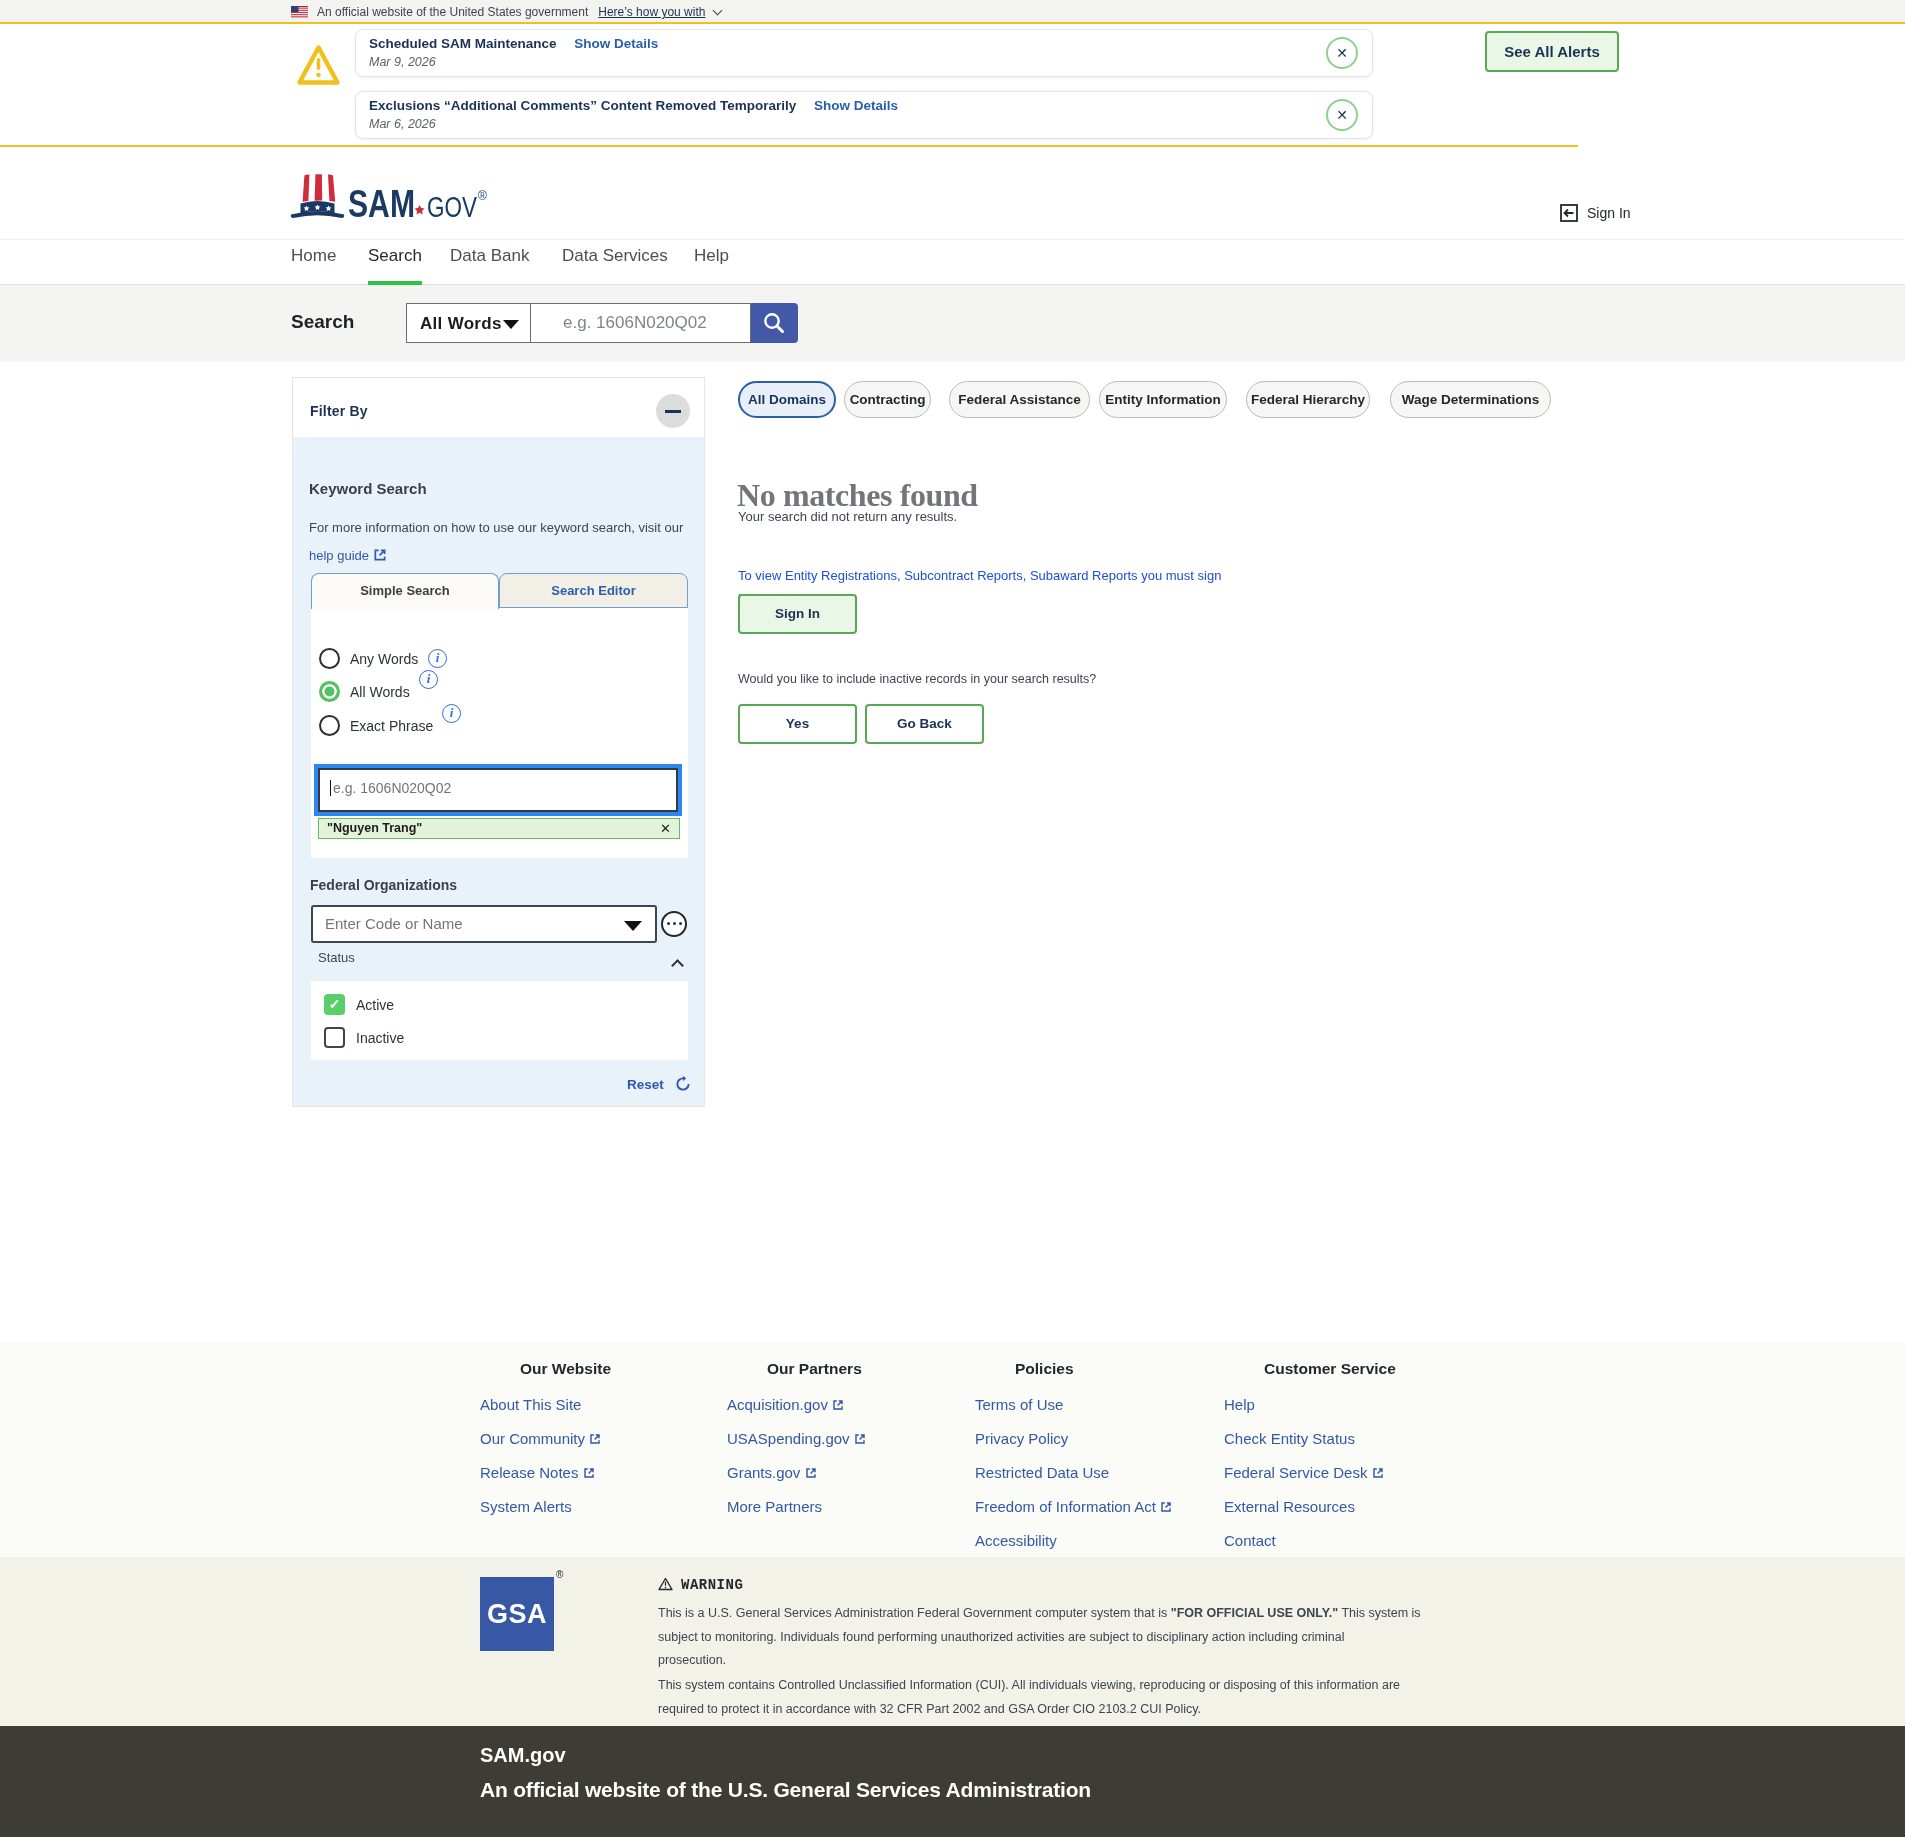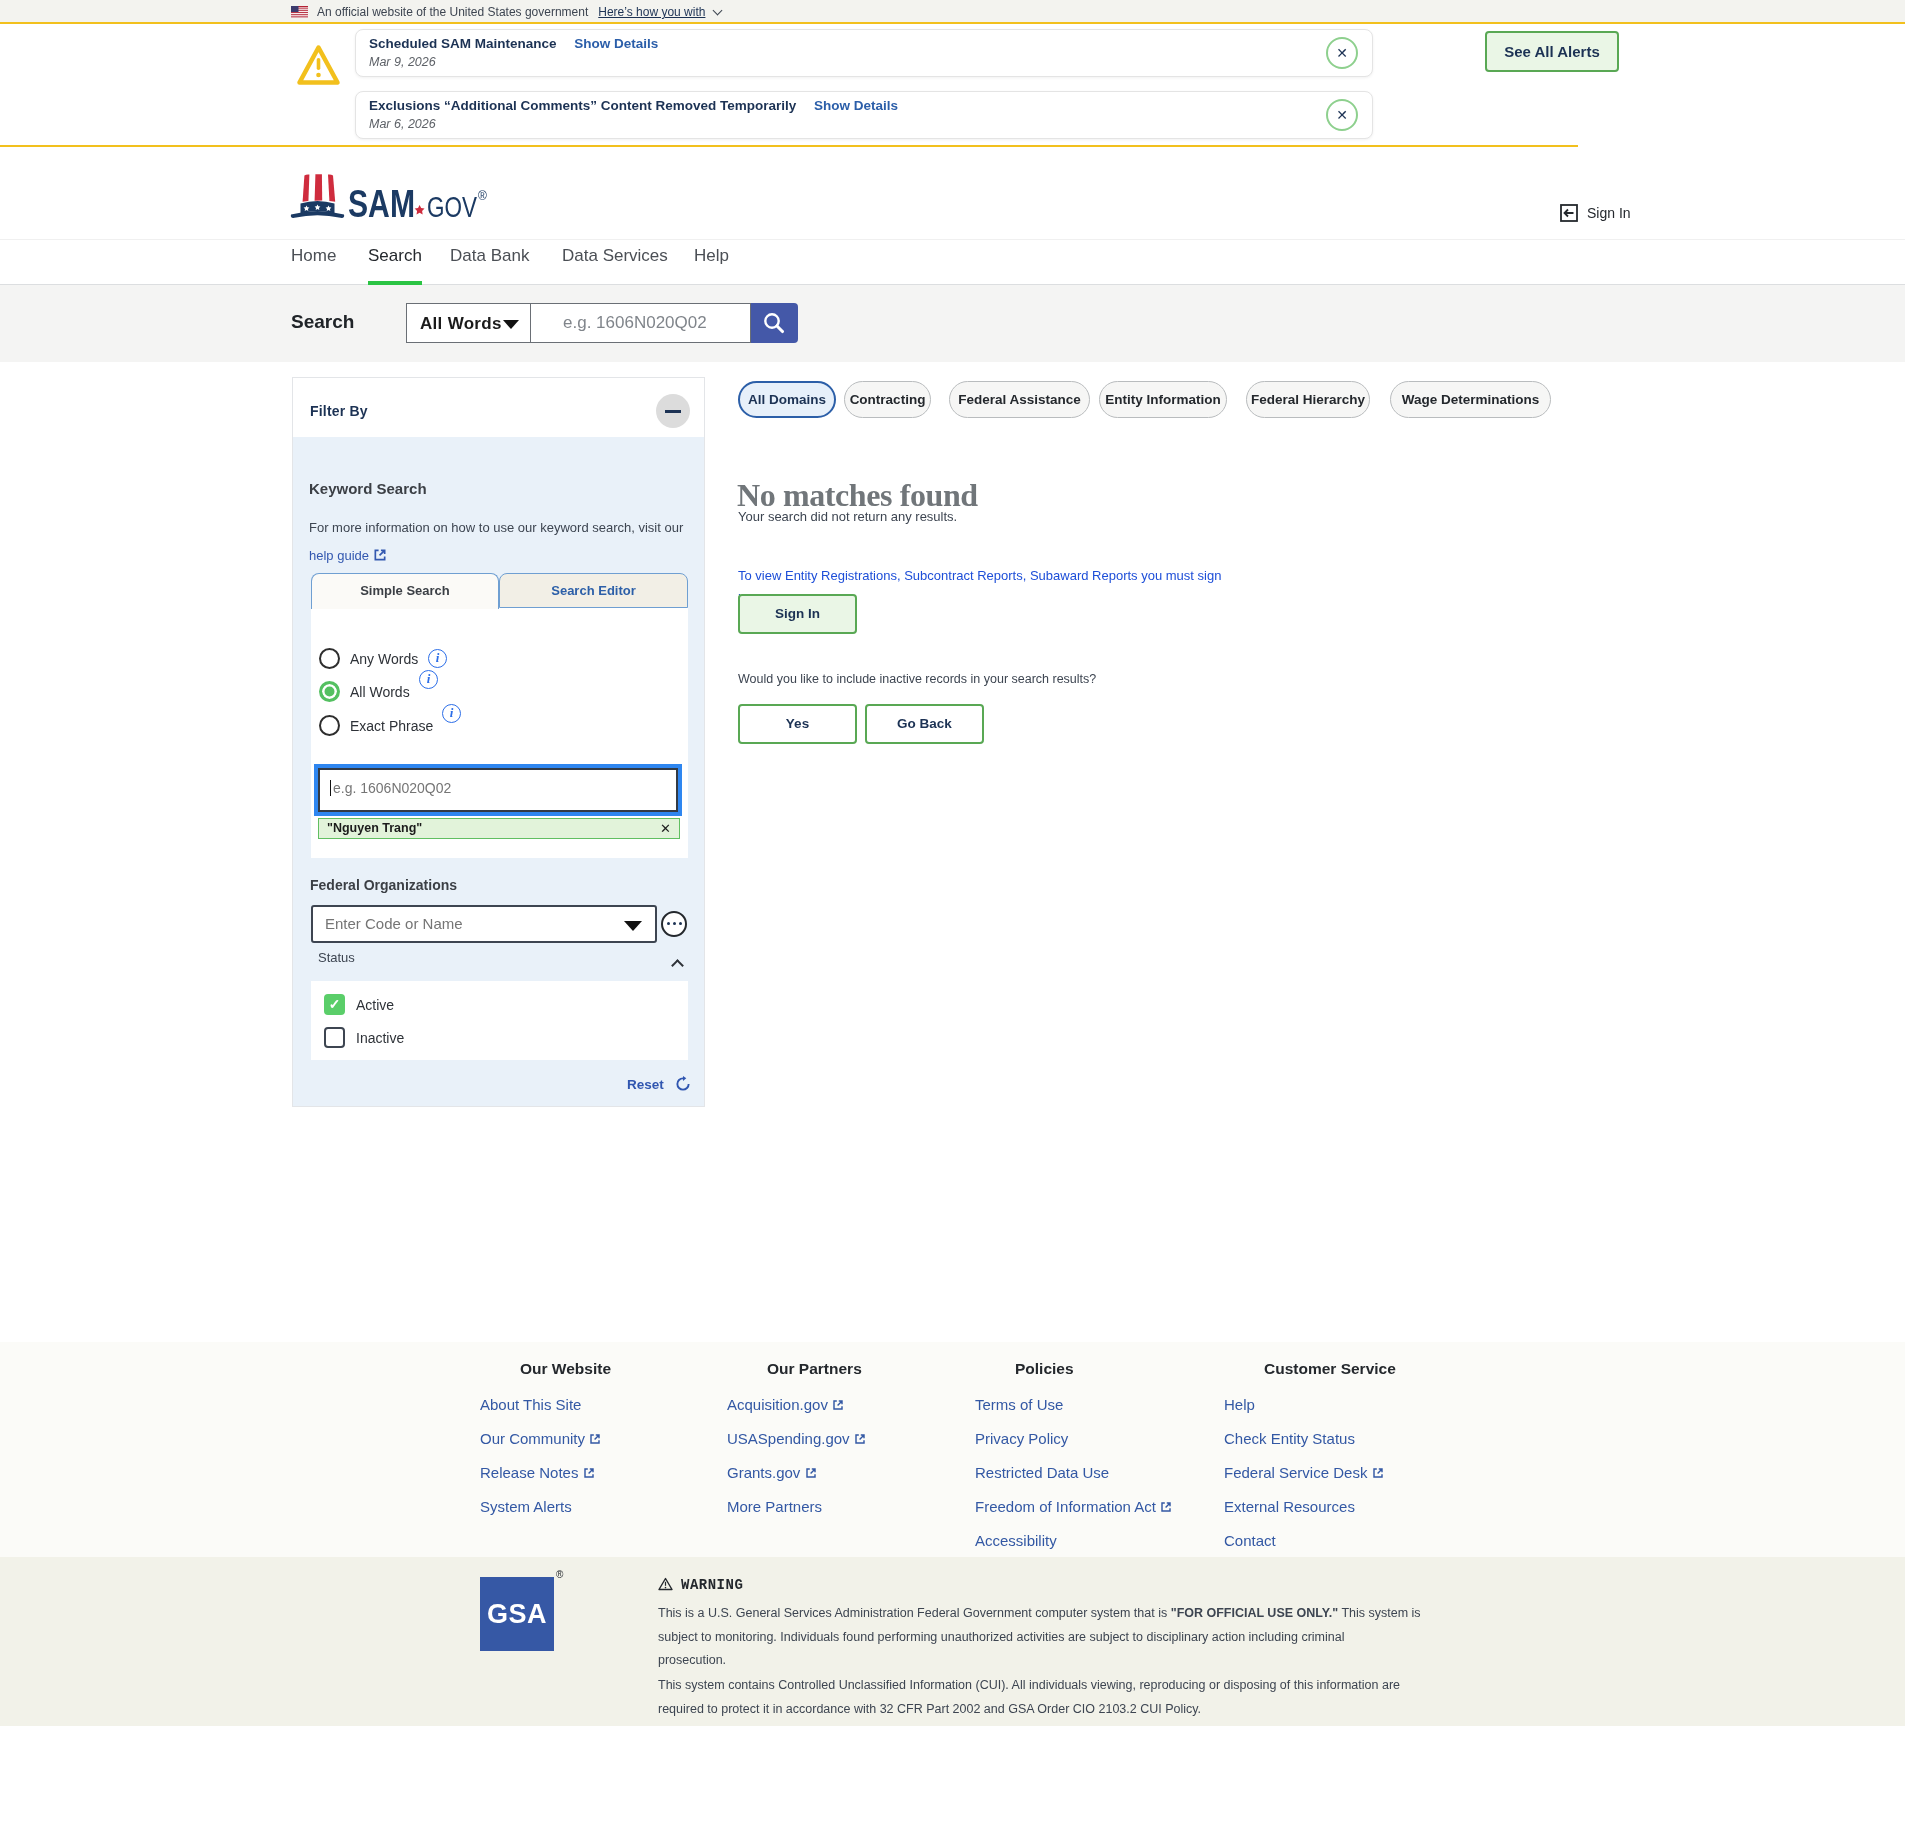--- a/index.html
+++ b/index.html
@@ -328,13 +328,17 @@
     <div class="gsar">®</div>
     <div class="warnh"><svg width="15" height="14" viewBox="0 0 15 14" style="vertical-align:-2px;margin-right:8px">
           <path d="M7.5 1.5 L14 12.5 H1 Z" fill="none" stroke="#24282d" stroke-width="1.4" stroke-linejoin="round"></path>
           <rect x="6.9" y="4.8" width="1.2" height="4" fill="#24282d"></rect>
           <circle cx="7.5" cy="10.6" r="0.8" fill="#24282d"></circle>
         </svg>WARNING</div>
     <div class="warnp" style="top:45px;white-space:nowrap">This is a U.S. General Services Administration Federal Government computer system that is <b>"FOR OFFICIAL USE ONLY."</b> This system is<br>subject to monitoring. Individuals found performing unauthorized activities are subject to disciplinary action including criminal<br>prosecution.</div>
     <div class="warnp" style="top:117px;white-space:nowrap">This system contains Controlled Unclassified Information (CUI). All individuals viewing, reproducing or disposing of this information are<br>required to protect it in accordance with 32 CFR Part 2002 and GSA Order CIO 2103.2 CUI Policy.</div>
   </div>
 
+  <div class="darkfoot">
+    <div class="a">SAM.gov</div>
+    <div class="b">An official website of the U.S. General Services Administration</div>
+  </div>
 </div>
 
 </body></html>

